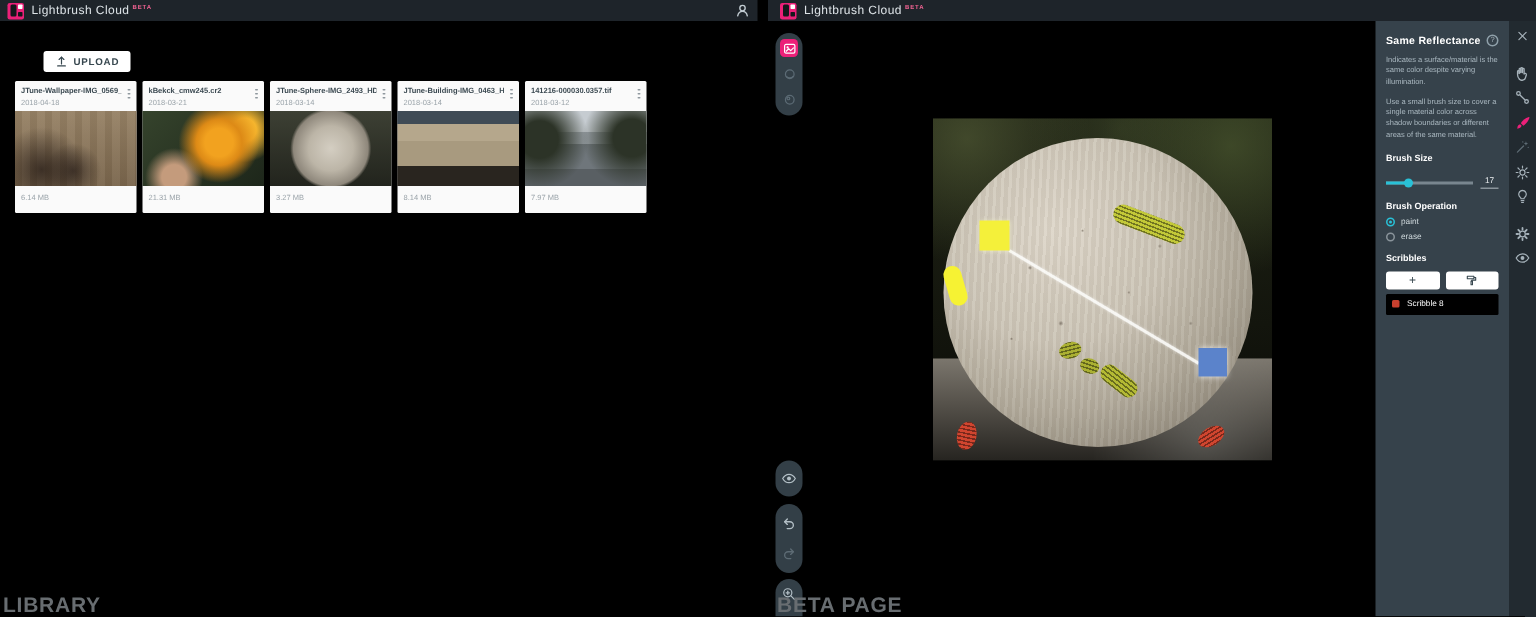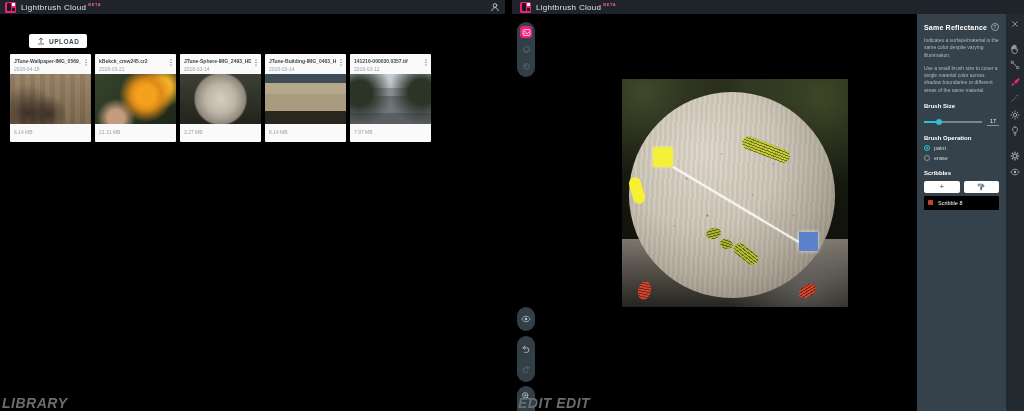--- a/index.html
+++ b/index.html
@@ -146,21 +146,21 @@
   
   .icon-strip{position:absolute;right:0;top:14px;width:18px;height:397px;background:#222a30;
               display:flex;flex-direction:column;align-items:center;padding-top:3px;box-sizing:border-box;}
   .strip-btn{width:14px;height:14px;margin-bottom:2.5px;display:flex;align-items:center;justify-content:center;
              color:#a6b2ba;cursor:pointer;}
   .strip-btn.pink{color:#ec2079;}
   .strip-btn.dim{color:#5d6b74;}
   .strip-gap{height:8px;}
 
   
-  .caption{position:absolute;top:395px;font-size:14px;font-weight:800;color:#686d71;letter-spacing:.5px;font-style:italic;}
+  .caption{position:absolute;top:395px;font-size:14px;font-weight:800;color:#686d71;letter-spacing:.5px;}
   .caption-lib{left:2px;}
   .caption-edit{left:518px;}
 
   svg{display:block;}
 </style>
 </head>
 <body>
 
 <div class="page">
 
@@ -445,15 +445,15 @@
       <span class="strip-btn">
         <svg width="10" height="10" viewBox="0 0 10 10" fill="none" stroke="currentColor" stroke-width="0.8">
             <path d="M.8 5C1.8 3.2 3.3 2.2 5 2.2S8.2 3.2 9.2 5C8.2 6.8 6.7 7.8 5 7.8S1.8 6.8.8 5z"></path>
             <circle cx="5" cy="5" r="1.3" fill="currentColor" stroke="none"></circle>
           </svg>
       </span>
     </nav>
   </section>
 
   <div class="caption caption-lib">LIBRARY</div>
-  <div class="caption caption-edit">EDIT EDIT</div>
+  <div class="caption caption-edit">BETA PAGE</div>
 
 </div>
 
 </body></html>

